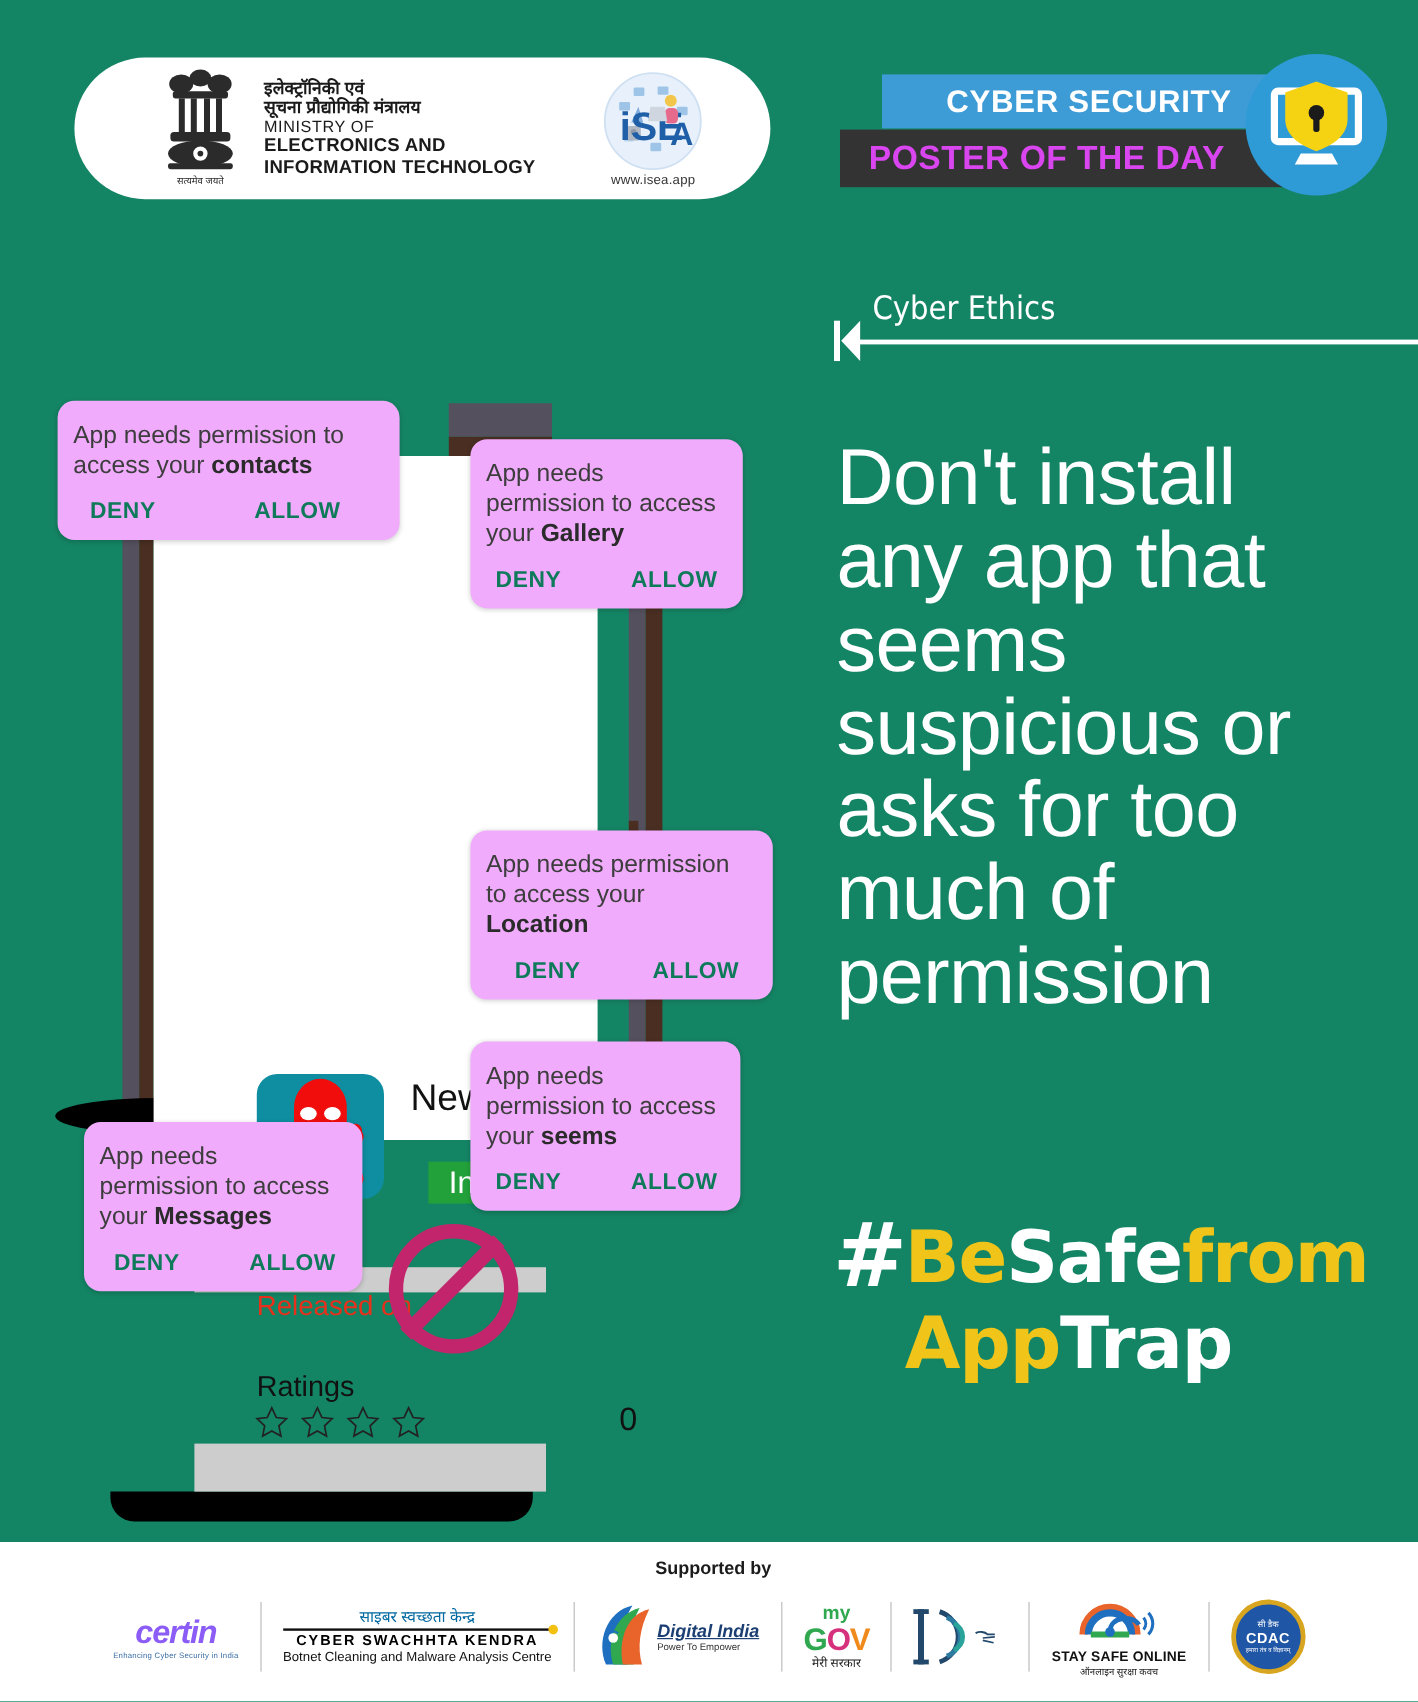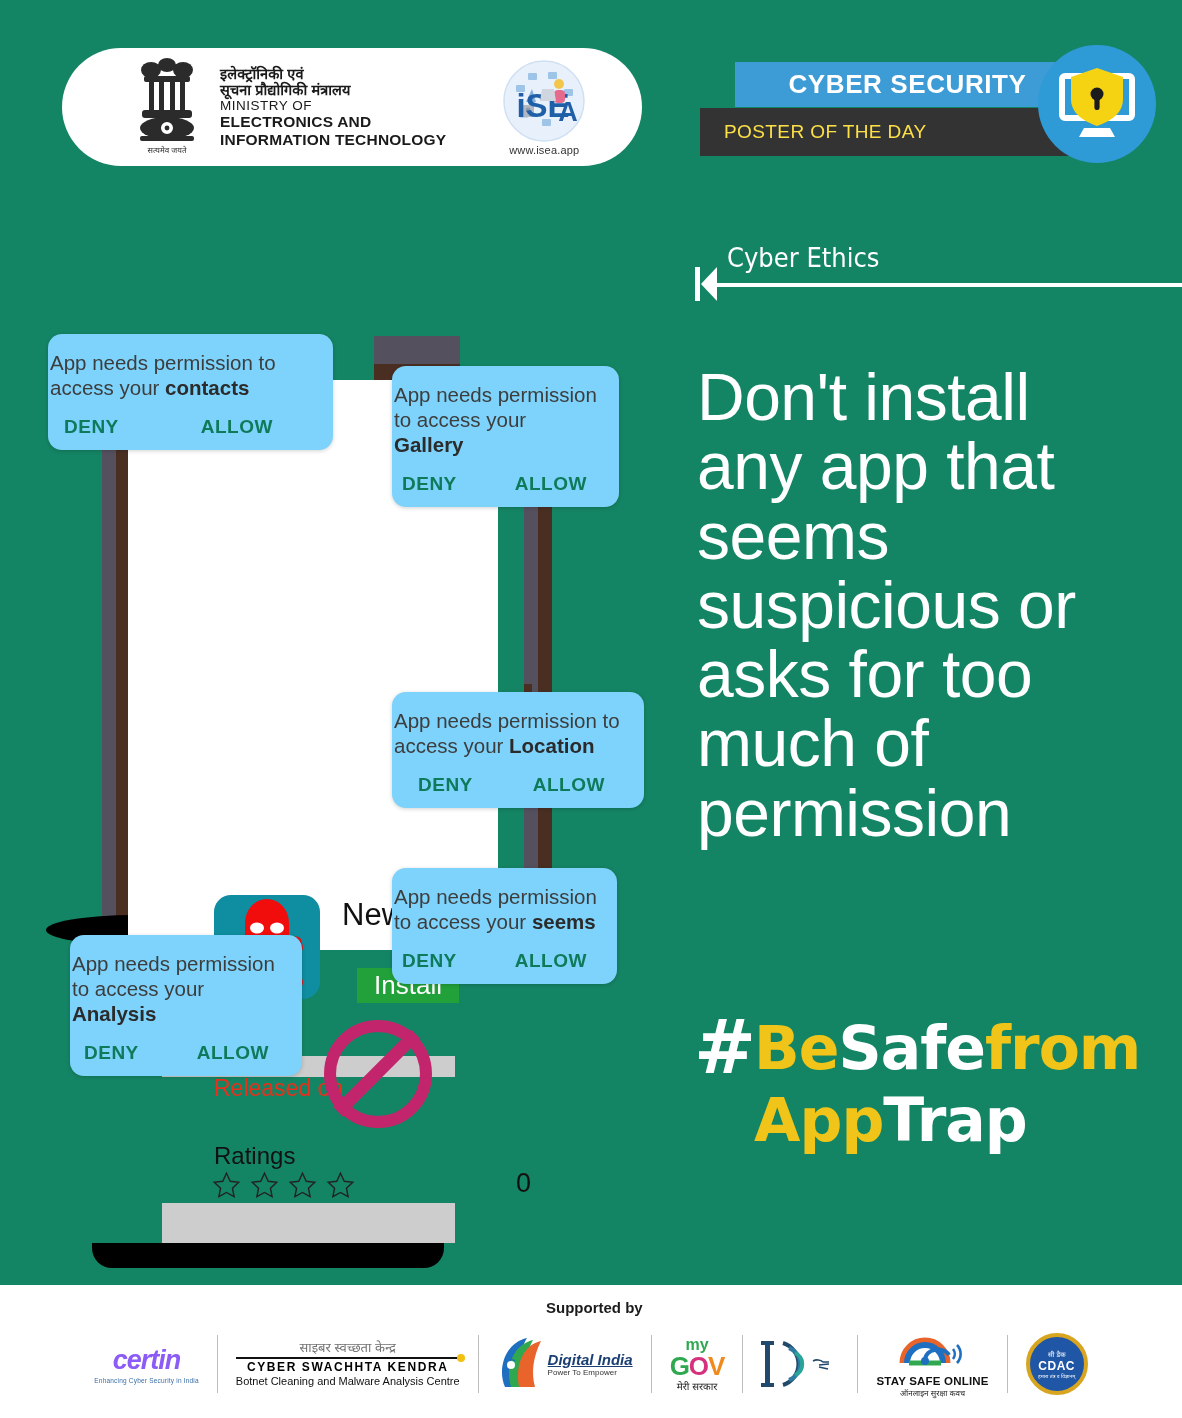--- a/index.html
+++ b/index.html
@@ -28,21 +28,21 @@
 
   .cs-band {
     position: absolute; left: 735px; top: 62px; width: 345px; height: 45px;
     background: #3d9bd6; display: flex; align-items: center; justify-content: center;
   }
   .cs-band span { color: #fff; font-size: 26px; font-weight: 700; letter-spacing: .6px; }
   .pd-band {
     position: absolute; left: 700px; top: 108px; width: 400px; height: 48px;
     background: #333333; display: flex; align-items: center; padding-left: 24px;
   }
-  .pd-band span { color: #fde047; font-size: 19px; font-weight: 400; letter-spacing: .4px; }
+  .pd-band span { color: #d946ef; font-size: 28px; font-weight: 700; letter-spacing: .4px; }
   .shield-badge {
     position: absolute; left: 1038px; top: 45px; width: 118px; height: 118px;
     border-radius: 50%; background: #2e9ad6;
     display: flex; align-items: center; justify-content: center;
   }
 
   
   .sect-label {
     position: absolute; left: 727px; top: 242px;
     color: #ffffff; font-size: 27px; font-weight: 400;
@@ -113,23 +113,23 @@
   .stars { position: absolute; left: 167px; top: 840px; display: flex; gap: 7px; }
   .zero-num { position: absolute; left: 472px; top: 838px; font-size: 27px; color: #111; }
   .gray-bar-2 { position: absolute; left: 118px; top: 873px; width: 293px; height: 40px; background: #cdcdcd; }
   .black-base { position: absolute; left: 48px; top: 913px; width: 352px; height: 25px; background:#000; border-radius: 0 0 20px 20px;}
   .no-sign {
     position: absolute; left: 278px; top: 688px; width: 112px; height: 112px;
   }
 
   
   .dlg {
-    position: absolute; background: #7dd3fc; border-radius: 14px;
+    position: absolute; background: #f0abfc; border-radius: 14px;
     box-shadow: 0 1px 4px rgba(0,0,0,.18);
-    padding: 16px 18px 12px 2px;
+    padding: 16px 18px 12px 13px;
   }
   .dlg .msg { font-size: 20.5px; color: #3d3d3d; line-height: 1.22; }
   .dlg .msg b { color: #2b2b2b; font-weight: 700; }
   .dlg .acts { display: flex; margin-top: 16px; }
   .dlg .act { color: #0f7a5a; font-size: 19px; font-weight: 700; letter-spacing: .5px; }
 
   #dlg-contacts { left: 48px;  top: 334px; width: 285px; }
   #dlg-contacts .acts { gap: 82px; padding-left: 14px; }
   #dlg-gallery  { left: 392px; top: 366px; width: 227px; }
   #dlg-gallery .acts { gap: 58px; padding-left: 8px; }
@@ -152,21 +152,21 @@
     display: flex; align-items: center; justify-content: center; gap: 0;
   }
   .logo-cell { display:flex; align-items:center; justify-content:center; padding: 0 18px; height: 64px; }
   .vdiv { width:1px; height: 58px; background: #bdbdbd; }
 
   .cert-in { text-align:center; }
   .cert-in .big { font-size: 27px; font-weight: 700; color: #8b5cf6; font-style: italic; letter-spacing:-1px; }
   .cert-in .sub { font-size: 6.5px; color:#3a6ea5; letter-spacing:.2px; margin-top:1px;}
 
   .csk { text-align:center; line-height:1.12; }
-  .csk .hi { font-size: 13px; color:#737373; }
+  .csk .hi { font-size: 13px; color:#0369a1; }
   .csk .rule { height:1.6px; background:#111; margin: 2px 0; position:relative;}
   .csk .rule::after{content:"";position:absolute;right:-5px;top:-3.5px;width:8px;height:8px;border-radius:50%;background:#f2c010;}
   .csk .en { font-size: 12px; letter-spacing: 1.6px; font-weight:600;}
   .csk .sub { font-size: 11px; color:#111; margin-top: 1px;}
 
   .di { display:flex; align-items:center; gap:5px; }
   .di .txt .t1 { font-size: 15px; font-weight:700; font-style:italic; color:#1b3e73; text-decoration: underline;}
   .di .txt .t2 { font-size: 8px; color:#333; }
 
   .mygov { text-align:center; line-height:1; }
@@ -366,21 +366,21 @@
 
   <div class="dlg" id="dlg-camera">
     <div class="msg"><span>App needs permission to access your </span><b>seems</b></div>
     <div class="acts">
       <span class="act">DENY</span>
       <span class="act">ALLOW</span>
     </div>
   </div>
 
   <div class="dlg" id="dlg-messages">
-    <div class="msg"><span>App needs permission to access your </span><b>Analysis</b></div>
+    <div class="msg"><span>App needs permission to access your </span><b>Messages</b></div>
     <div class="acts">
       <span class="act">DENY</span>
       <span class="act">ALLOW</span>
     </div>
   </div>
 
   <div class="footer">
     <div class="supported">Supported by</div>
     <div class="logo-row">
 

